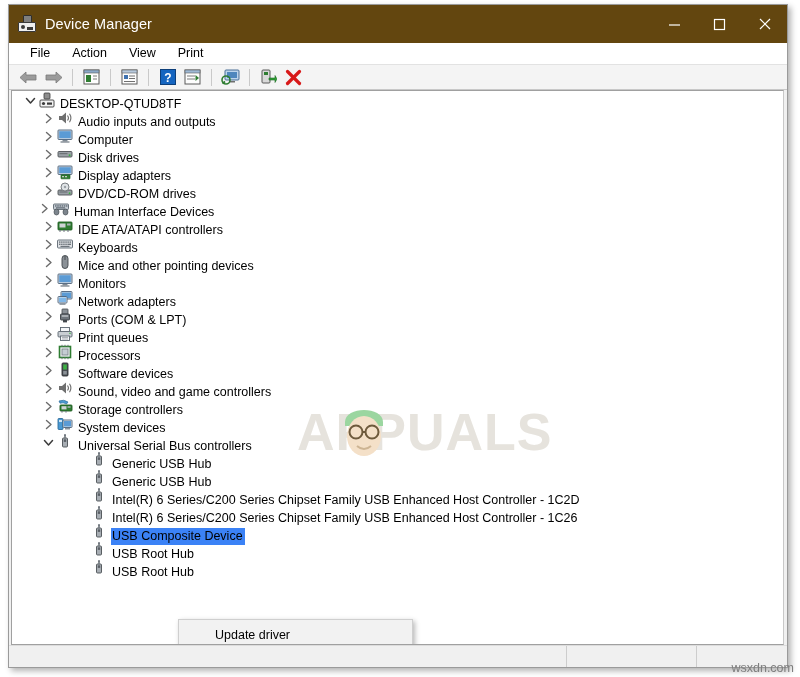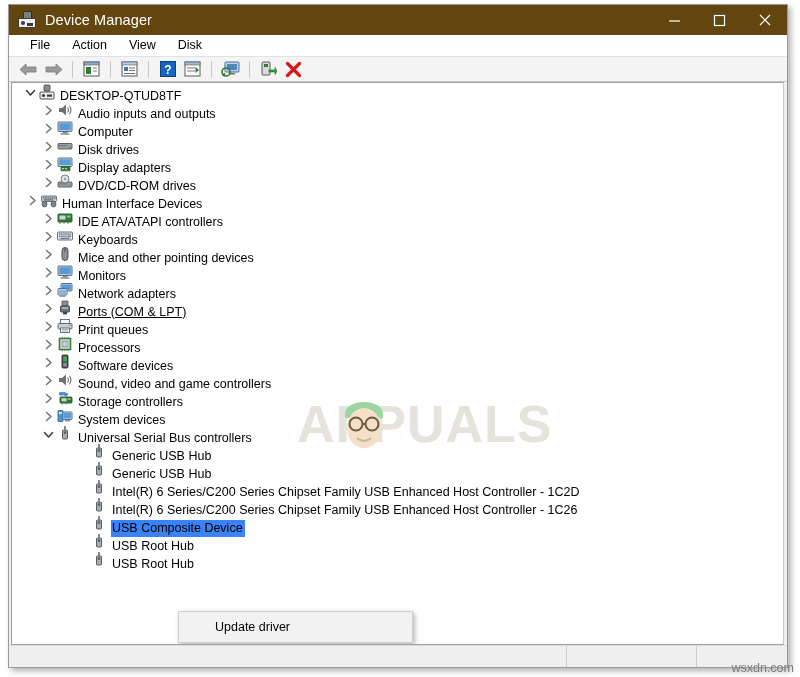--- a/index.html
+++ b/index.html
@@ -18,21 +18,21 @@
     width: 780px; height: 664px;
     background: #f0f0f0;
     border: 1px solid #9a9a9a;
     box-shadow: 3px 3px 6px rgba(0,0,0,0.30);
     display: flex;
     flex-direction: column;
   }
 
   
   #titlebar {
-    height: 30px;
+    height: 38px;
     background: #63460f;
     display: flex;
     align-items: center;
     flex: 0 0 auto;
     position: relative;
   }
   #app-icon {
     width: 18px; height: 18px;
     margin-left: 9px; margin-right: 9px;
     position: relative;
@@ -278,21 +278,21 @@
             <line x1="12" y1="2" x2="2" y2="12" stroke="#ffffff" stroke-width="1.2"></line>
           </svg>
       </div>
     </div>
   </div>
 
   <div id="menubar">
     <div class="mi">File</div>
     <div class="mi">Action</div>
     <div class="mi">View</div>
-    <div class="mi">Disk</div>
+    <div class="mi">Print</div>
   </div>
 
   <div id="toolbar">
     <div class="tb-btn">
       <svg width="19" height="15" viewBox="0 0 19 15">
         <polygon points="1,7.5 7,2 7,5 17,5 17,10 7,10 7,13" fill="#9b9b9b" stroke="#7a7a7a" stroke-width="0.8"></polygon>
       </svg>
     </div>
     <div class="tb-btn">
       <svg width="19" height="15" viewBox="0 0 19 15">
@@ -467,21 +467,21 @@
               <svg width="16" height="16" viewBox="0 0 16 16">
                 <rect x="1" y="8" width="14" height="5" rx="1" fill="#9aa0a6" stroke="#4e5256" stroke-width="0.9"></rect>
                 <rect x="2.5" y="9.4" width="8" height="1.2" fill="#6e7478"></rect>
                 <circle cx="12.6" cy="11.2" r="0.9" fill="#3cb043"></circle>
                 <circle cx="8" cy="5" r="4" fill="#dfe3e6" stroke="#6e7478" stroke-width="0.9"></circle>
                 <circle cx="8" cy="5" r="1.2" fill="#9aa0a6"></circle>
               </svg>
             </span>
             <span class="label-box">DVD/CD-ROM drives</span>
           </div>
-          <div class="row" style="padding-left: 12px;">
+          <div class="row" style="padding-left: 24px;">
             <span class="chev">
               <svg width="9" height="11" viewBox="0 0 9 11">
                 <polyline points="2.5,1.5 7,5.5 2.5,9.5" fill="none" stroke="#6b6b6b" stroke-width="1.4" stroke-linecap="round" stroke-linejoin="round"></polyline>
               </svg>
             </span>
             <span class="ticon">
               <svg width="16" height="16" viewBox="0 0 16 16">
                 <rect x="0.5" y="4" width="15" height="5.5" rx="0.8" fill="#c4cbd2" stroke="#5c6670" stroke-width="0.9"></rect>
                 <rect x="2" y="5.3" width="1.6" height="1.3" fill="#5c6670"></rect>
                 <rect x="4.2" y="5.3" width="1.6" height="1.3" fill="#5c6670"></rect>
@@ -579,21 +579,21 @@
               <svg width="16" height="16" viewBox="0 0 16 16">
                 <rect x="4" y="1.5" width="11" height="7.5" rx="0.8" fill="#cfd8e0" stroke="#4a6078" stroke-width="0.9"></rect>
                 <rect x="5" y="2.5" width="9" height="5.5" fill="#5b9bd5"></rect>
                 <rect x="1" y="6.5" width="9" height="6.5" rx="0.8" fill="#e4eaf0" stroke="#4a6078" stroke-width="0.9"></rect>
                 <rect x="2" y="7.5" width="7" height="4.5" fill="#7fb7e8"></rect>
                 <rect x="2.5" y="13.5" width="6" height="1.2" fill="#6f7a84"></rect>
               </svg>
             </span>
             <span class="label-box">Network adapters</span>
           </div>
-          <div class="row" style="padding-left: 28px; text-decoration: underline;">
+          <div class="row" style="padding-left: 28px;">
             <span class="chev">
               <svg width="9" height="11" viewBox="0 0 9 11">
                 <polyline points="2.5,1.5 7,5.5 2.5,9.5" fill="none" stroke="#6b6b6b" stroke-width="1.4" stroke-linecap="round" stroke-linejoin="round"></polyline>
               </svg>
             </span>
             <span class="ticon">
               <svg width="16" height="16" viewBox="0 0 16 16">
                 <rect x="5" y="1" width="6" height="5" rx="0.6" fill="#8b9197" stroke="#41464b" stroke-width="0.8"></rect>
                 <rect x="3.5" y="6" width="9" height="6" rx="0.8" fill="#6e757c" stroke="#3a3f44" stroke-width="0.9"></rect>
                 <rect x="4.8" y="7.4" width="6.4" height="1.2" fill="#cfd3d6"></rect>

